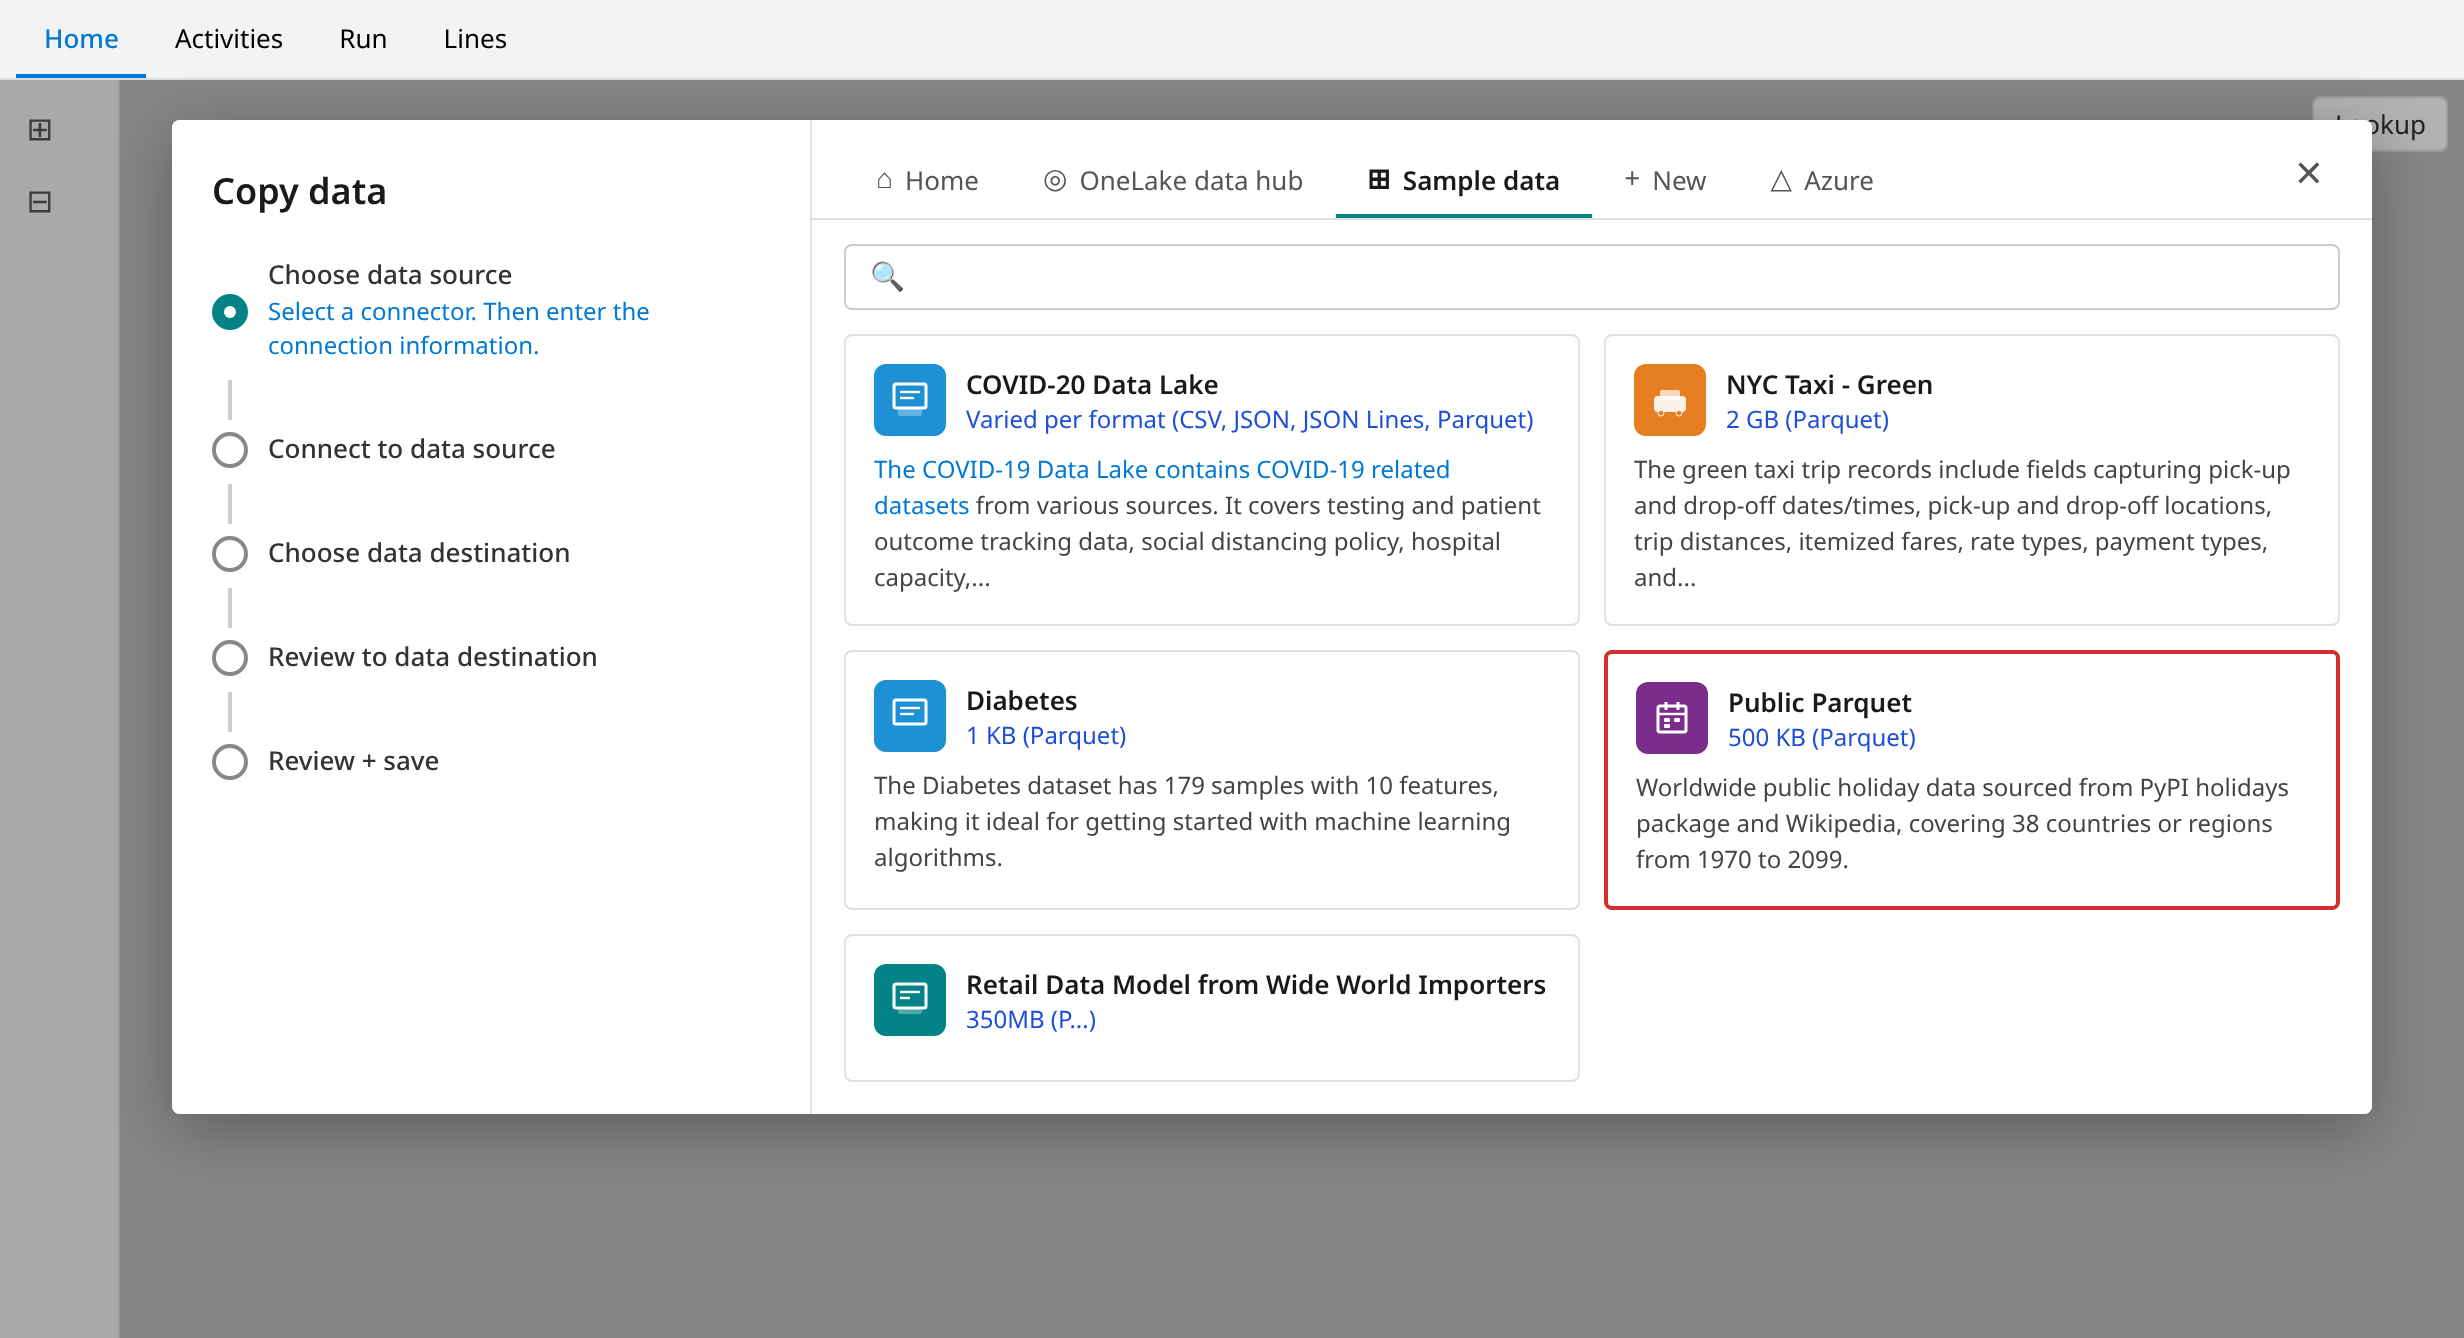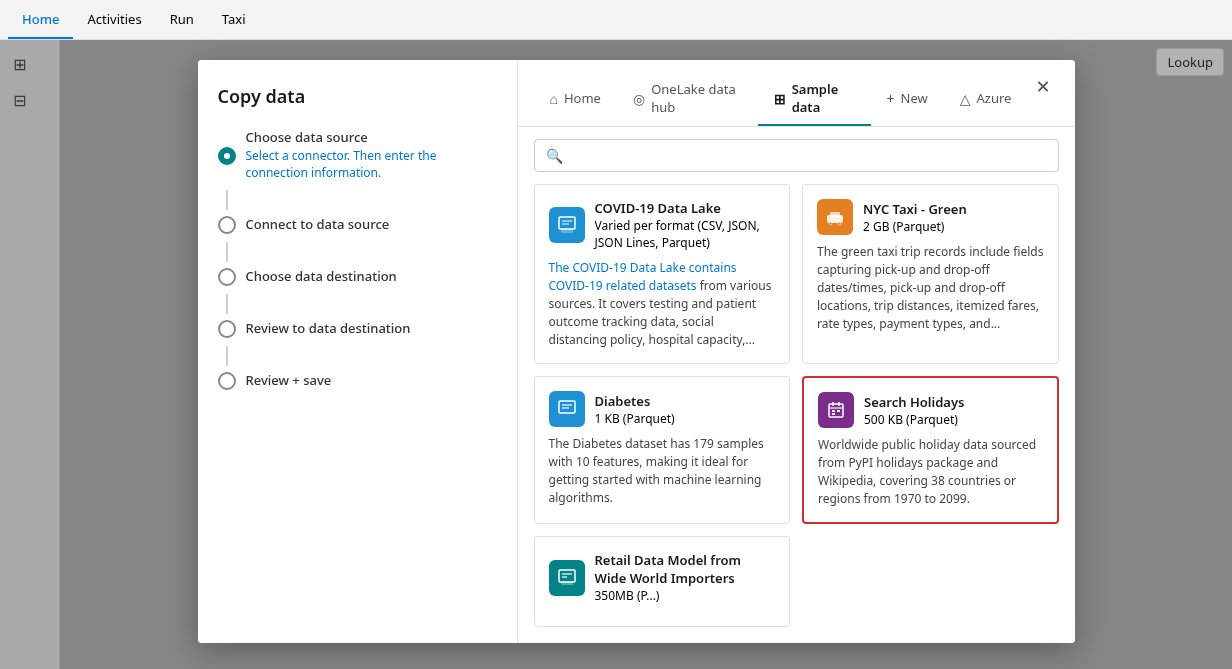--- a/index.html
+++ b/index.html
@@ -87,21 +87,21 @@
       display: flex;
       align-items: flex-start;
       justify-content: center;
       padding-top: 20px;
     }
 
     
     .modal {
       background: white;
       border-radius: 4px;
-      width: 877px;
+      width: 1100px;
       max-height: 630px;
       display: flex;
       flex-direction: column;
       overflow: hidden;
       box-shadow: 0 8px 32px rgba(0,0,0,0.3);
       margin-left: 40px;
     }
 
     
     .modal-body {
@@ -284,41 +284,41 @@
     .card-icon.purple { background: #7b2d8b; }
     .card-icon.teal { background: #038387; }
 
     .card-title {
       font-size: 13px;
       font-weight: 600;
       color: #1a1a1a;
     }
     .card-size {
       font-size: 12px;
-      color: #000000;
+      color: #1d4ed8;
     }
     .card-desc {
       font-size: 12px;
       color: #444;
       line-height: 1.5;
     }
 
     
     .cards-area::-webkit-scrollbar { width: 8px; }
     .cards-area::-webkit-scrollbar-track { background: #f5f5f5; }
     .cards-area::-webkit-scrollbar-thumb { background: #ccc; border-radius: 4px; }
   </style>
 </head>
 <body>
 
 <div class="top-bar">
   <div class="top-bar-item active">Home</div>
   <div class="top-bar-item">Activities</div>
   <div class="top-bar-item">Run</div>
-  <div class="top-bar-item">Taxi</div>
+  <div class="top-bar-item">Lines</div>
 </div>
 
 <div class="main-area">
 
   <div class="toolbar-left">
     <div class="toolbar-icon">⊞</div>
     <div class="toolbar-icon">⊟</div>
   </div>
 
   <div class="lookup-badge">Lookup</div>
@@ -420,21 +420,21 @@
                 <div class="card-header">
                   <div class="card-icon blue">
                     <svg width="20" height="20" viewBox="0 0 20 20" fill="white">
                       <rect x="2" y="2" width="16" height="12" rx="1" fill="none" stroke="white" stroke-width="1.5"></rect>
                       <line x1="5" y1="6" x2="15" y2="6" stroke="white" stroke-width="1.2"></line>
                       <line x1="5" y1="9" x2="12" y2="9" stroke="white" stroke-width="1.2"></line>
                       <rect x="4" y="14" width="12" height="4" rx="1" fill="rgba(255,255,255,0.3)"></rect>
                     </svg>
                   </div>
                   <div>
-                    <div class="card-title">COVID-19 Data Lake</div>
+                    <div class="card-title">COVID-20 Data Lake</div>
                     <div class="card-size">Varied per format (CSV, JSON, JSON Lines, Parquet)</div>
                   </div>
                 </div>
                 <div class="card-desc">
                   <span style="color:#0078d4">The COVID-19 Data Lake contains COVID-19 related datasets</span> from various sources. It covers testing and patient outcome tracking data, social distancing policy, hospital capacity,...
                 </div>
               </div>
 
               <div class="card">
                 <div class="card-header">
@@ -478,21 +478,21 @@
                       <rect x="3" y="4" width="14" height="13" rx="1" fill="none" stroke="white" stroke-width="1.5"></rect>
                       <line x1="3" y1="8" x2="17" y2="8" stroke="white" stroke-width="1.2"></line>
                       <line x1="7" y1="2" x2="7" y2="6" stroke="white" stroke-width="1.5"></line>
                       <line x1="13" y1="2" x2="13" y2="6" stroke="white" stroke-width="1.5"></line>
                       <rect x="6" y="10" width="3" height="2" rx="0.5" fill="white"></rect>
                       <rect x="11" y="10" width="3" height="2" rx="0.5" fill="white"></rect>
                       <rect x="6" y="13" width="3" height="2" rx="0.5" fill="white"></rect>
                     </svg>
                   </div>
                   <div>
-                    <div class="card-title">Search Holidays</div>
+                    <div class="card-title">Public Parquet</div>
                     <div class="card-size">500 KB (Parquet)</div>
                   </div>
                 </div>
                 <div class="card-desc">Worldwide public holiday data sourced from PyPI holidays package and Wikipedia, covering 38 countries or regions from 1970 to 2099.</div>
               </div>
 
               <div class="card">
                 <div class="card-header">
                   <div class="card-icon teal">
                     <svg width="20" height="20" viewBox="0 0 20 20" fill="white">

